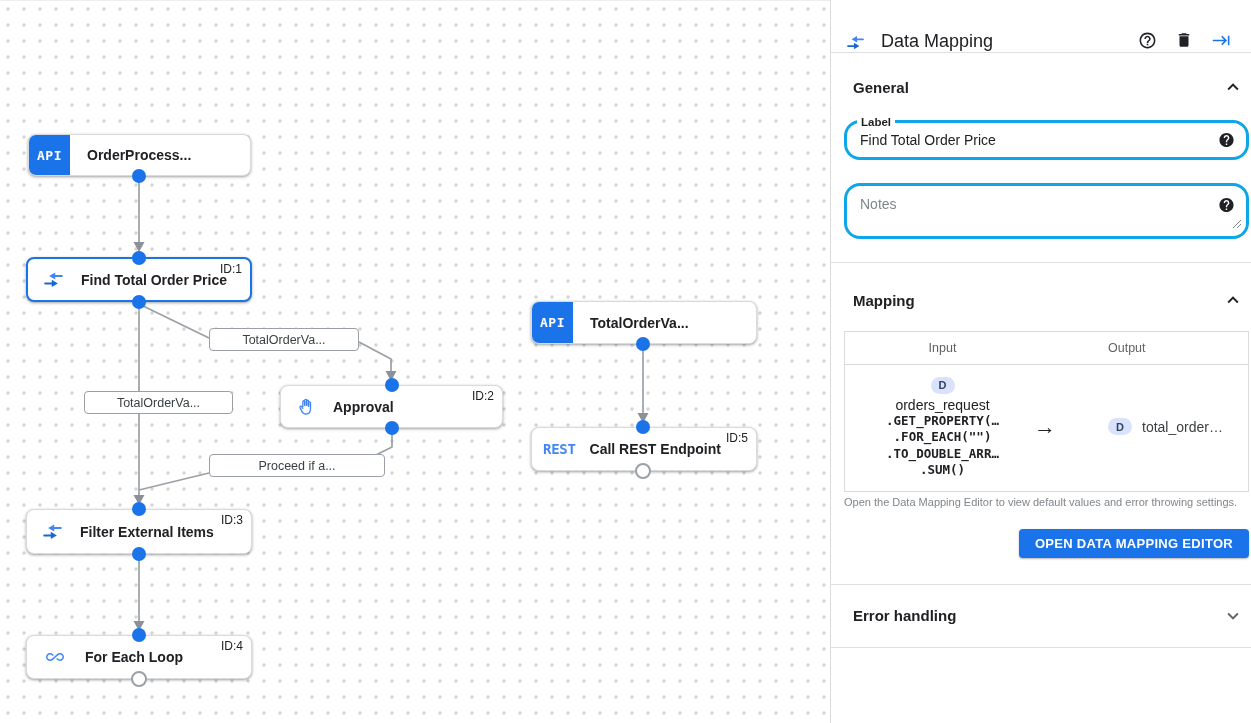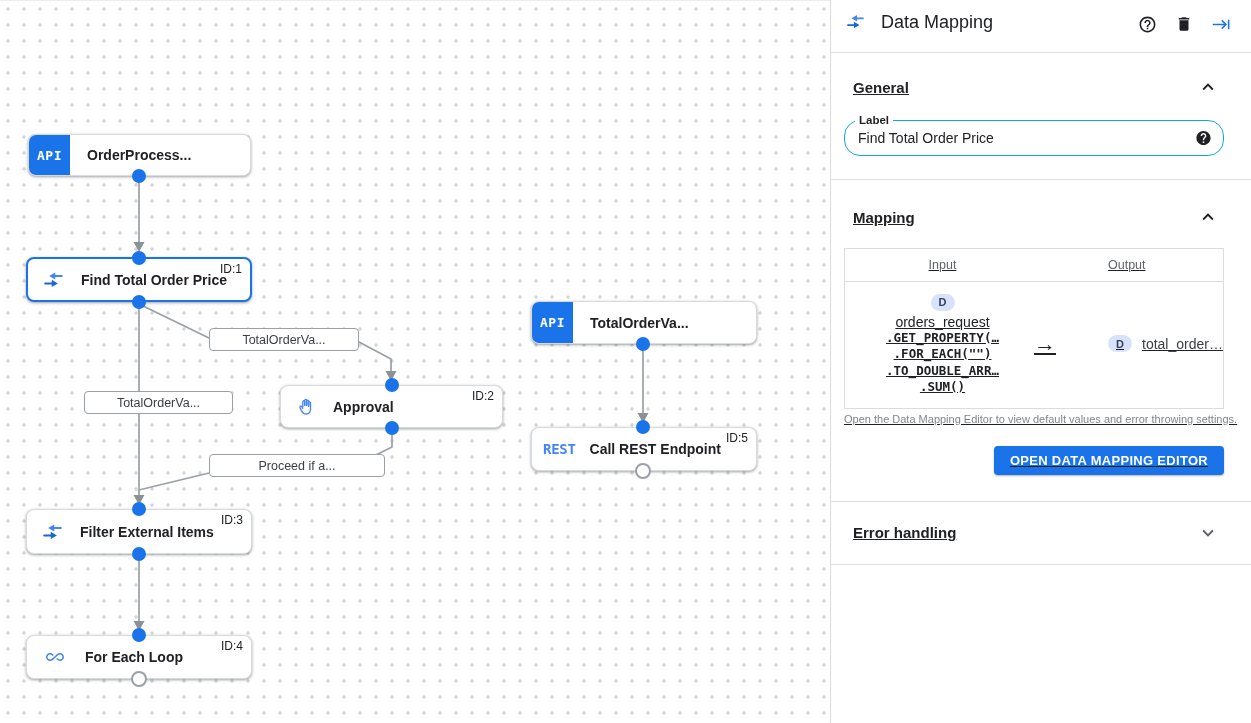--- a/index.html
+++ b/index.html
@@ -54,31 +54,31 @@
   .lblC { left:209px; top:453px; width:176px; }
 
   .dot {
     position:absolute; z-index:4; width:14px; height:14px; border-radius:50%;
     background:#1a73e8; transform:translate(-50%,-50%);
   }
   .dot.open { width:16px; height:16px; background:#fff; border:2px solid #9aa0a6; }
 
   
   .panel { position:relative; width:421px; height:723px; background:#fff; border-left:1px solid #dadce0; color:#202124; }
-  .panel-header { height:52px; display:flex; align-items:flex-start; padding:12px 18px 0 15px; }
+  .panel-header { height:52px; display:flex; align-items:flex-end; padding:12px 18px 0 15px; }
   .panel-title { font-size:18px; color:#202124; margin-left:16px; flex:1; }
   .panel-header .hicon { display:flex; align-items:center; justify-content:center; width:24px; height:24px; margin-left:13px; cursor:pointer; }
   .divider { border-top:1px solid #e0e0e0; }
 
-  .section { padding:0 27px 0 13px;text-decoration:underline; }
+  .section { padding:0 2px 0 13px; }
   .sec-head { display:flex; align-items:center; justify-content:space-between; padding:0 5px 0 9px; }
   .sec-title { font-size:15px; font-weight:bold; color:#202124; }
 
   .general-sec { padding-top:23px; padding-bottom:23px; }
-  .field { position:relative; border:1px solid #0ea5e9; border-radius:16px; margin-top:22px; background:#fff; }
+  .field { position:relative; border:3px solid #0ea5e9; border-radius:16px; margin-top:22px; background:#fff; }
   .field-label {
     position:absolute; top:-8px; left:10px; background:#fff; padding:0 4px;
     font-size:11.5px; font-weight:bold; color:#1f1f1f; line-height:14px;
   }
   .field input {
     width:100%; border:none; outline:none; background:transparent;
     font-family:"Liberation Sans", sans-serif; font-size:14px; color:#202124;
     padding:9px 40px 9px 13px; height:34px;
   }
   .field textarea {
@@ -290,20 +290,36 @@
       <div class="field">
         <span class="field-label">Label</span>
         <input type="text" value="Find Total Order Price" style="">
         <span class="help">
           <svg width="17" height="17" viewBox="0 0 24 24" fill="#202124">
             <path d="M12 2C6.48 2 2 6.48 2 12s4.48 10 10 10 10-4.48 10-10S17.52 2 12 2zm1 17h-2v-2h2v2zm2.07-7.75l-.9.92C13.45 12.9 13 13.5 13 15h-2v-.5c0-1.1.45-2.1 1.17-2.83l1.24-1.26c.37-.36.59-.86.59-1.41 0-1.1-.9-2-2-2s-2 .9-2 2H8c0-2.21 1.79-4 4-4s4 1.79 4 4c0 .88-.36 1.68-.93 2.25z"></path>
           </svg>
         </span>
       </div>
 
+      <div class="field" style="margin-top:23px;">
+        <textarea placeholder="Notes" style=""></textarea>
+        <span class="help" style="top:19px;">
+          <svg width="17" height="17" viewBox="0 0 24 24" fill="#202124">
+            <path d="M12 2C6.48 2 2 6.48 2 12s4.48 10 10 10 10-4.48 10-10S17.52 2 12 2zm1 17h-2v-2h2v2zm2.07-7.75l-.9.92C13.45 12.9 13 13.5 13 15h-2v-.5c0-1.1.45-2.1 1.17-2.83l1.24-1.26c.37-.36.59-.86.59-1.41 0-1.1-.9-2-2-2s-2 .9-2 2H8c0-2.21 1.79-4 4-4s4 1.79 4 4c0 .88-.36 1.68-.93 2.25z"></path>
+          </svg>
+        </span>
+        <span class="resize-grip">
+          <svg width="10" height="10" viewBox="0 0 10 10">
+              <g stroke="#80868b" stroke-width="1">
+                <path d="M1 9 L9 1"></path>
+                <path d="M5 9 L9 5"></path>
+              </g>
+            </svg>
+        </span>
+      </div>
     </div>
     <div class="divider"></div>
 
     <div class="section mapping-sec">
       <div class="sec-head">
         <span class="sec-title">Mapping</span>
         <span style="display:flex;">
           <svg width="22" height="22" viewBox="0 0 24 24" fill="#202124">
               <path d="M12 8l-6 6 1.41 1.41L12 10.83l4.59 4.58L18 14l-6-6z"></path>
             </svg>

